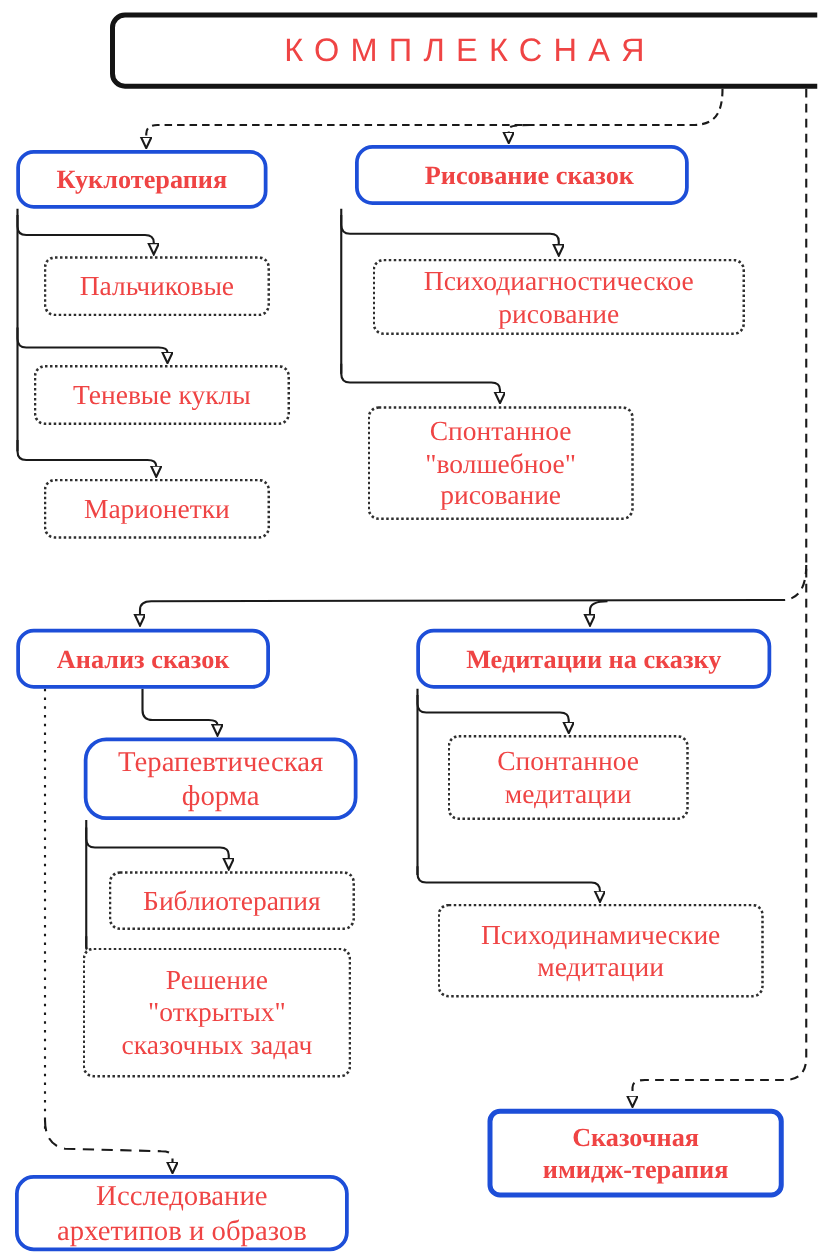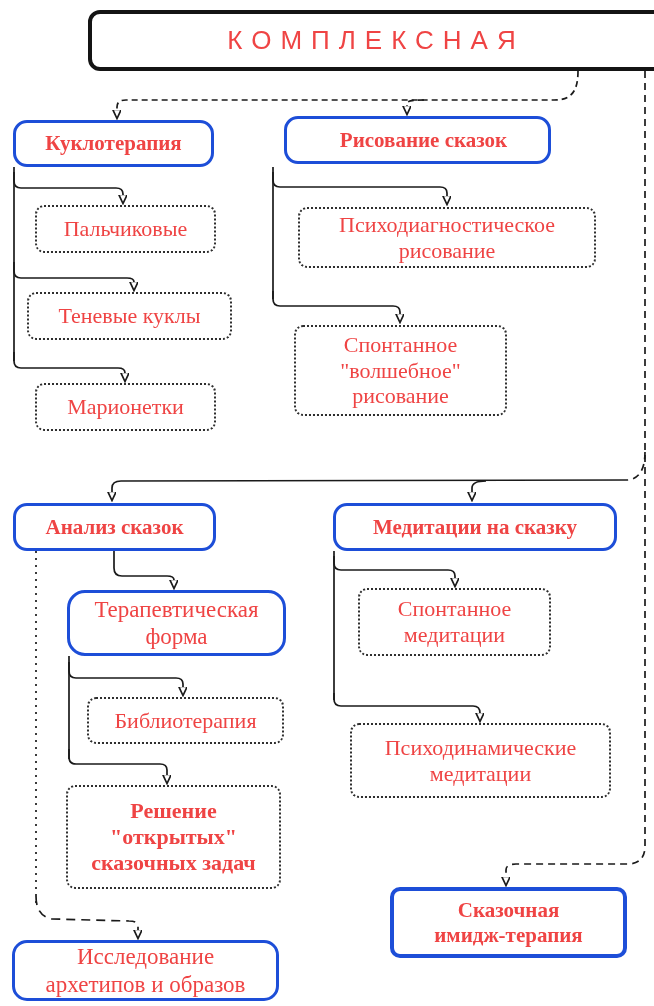--- a/index.html
+++ b/index.html
@@ -36,21 +36,21 @@
   .b-risov  { left:284px; top:116px; width:267px; height:48px;padding-left:12px; }
   .b-palch  { left:35px;  top:205px; width:181px; height:48px; }
   .b-tenev  { left:27px;  top:292px; width:205px; height:48px; }
   .b-mario  { left:35px;  top:383px; width:181px; height:48px; }
   .b-psidiag{ left:298px; top:207px; width:298px; height:61px; }
   .b-spont  { left:294px; top:325px; width:213px; height:91px; }
   .b-analiz { left:13px;  top:503px; width:203px; height:48px; }
   .b-medit  { left:333px; top:503px; width:284px; height:48px; }
   .b-terap  { left:67px;  top:590px; width:219px; height:66px; border-radius:18px; }
   .b-biblio { left:87px;  top:697px; width:197px; height:47px;text-align:right; }
-  .b-reshen { left:66px;  top:785px; width:215px; height:104px;font-weight:bold; }
+  .b-reshen { left:66px;  top:758px; width:215px; height:104px; }
   .b-issled { left:12px;  top:940px; width:267px; height:61px; border-radius:15px; }
   .b-stat   { left:358px; top:588px; width:193px; height:68px; }
   .b-psidin { left:350px; top:723px; width:261px; height:75px; }
   .b-skaz   { left:390px; top:887px; width:237px; height:71px; border-width:4px; font-size:21px;border-radius:10px; }
 </style>
 </head>
 <body>
 
 <div class="stage">
 

